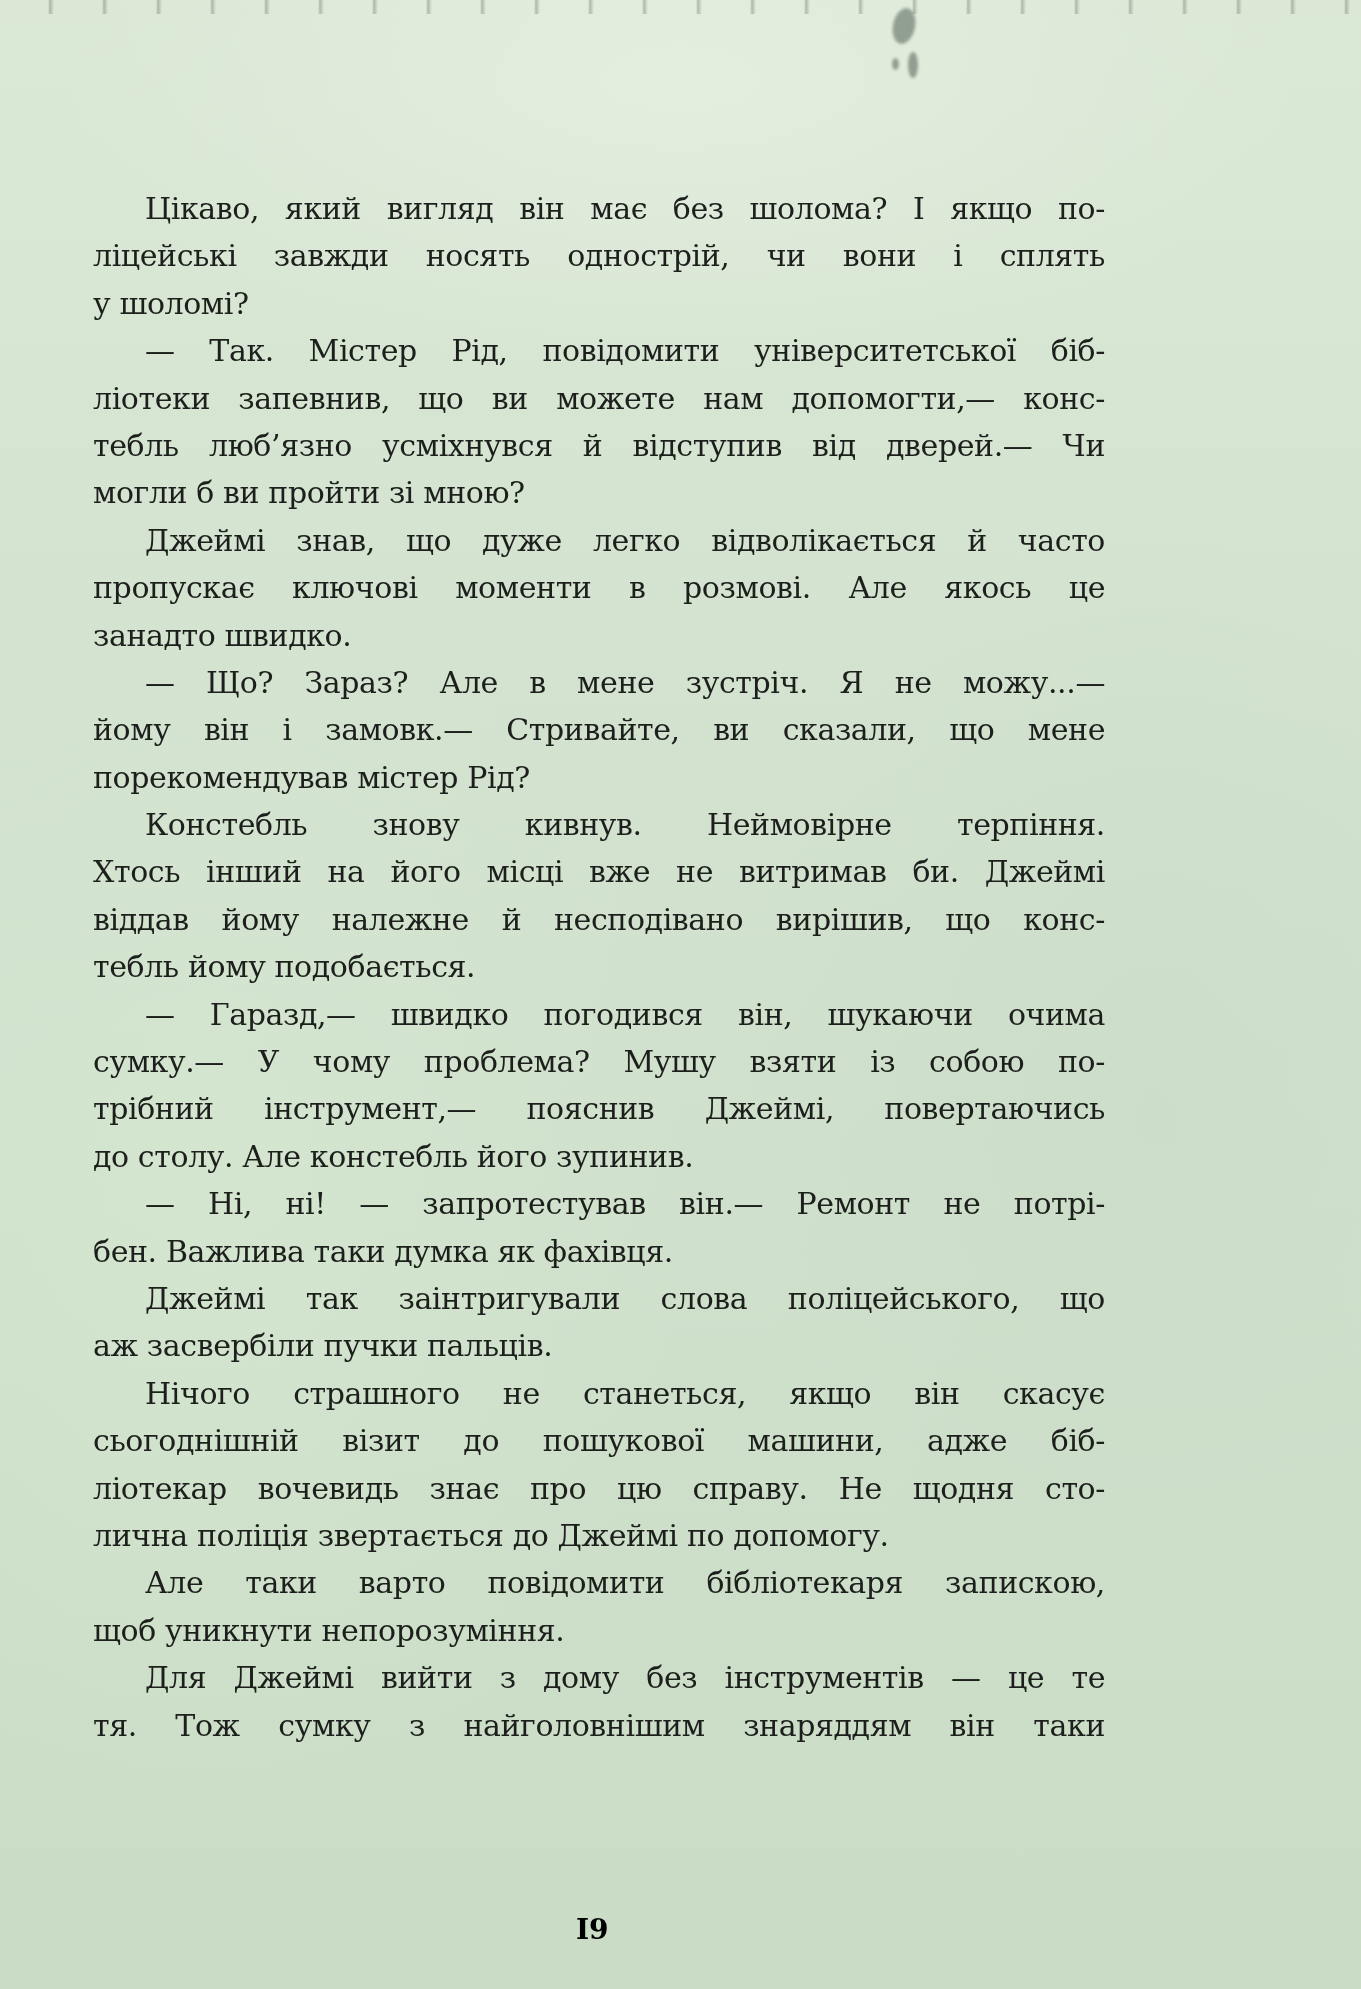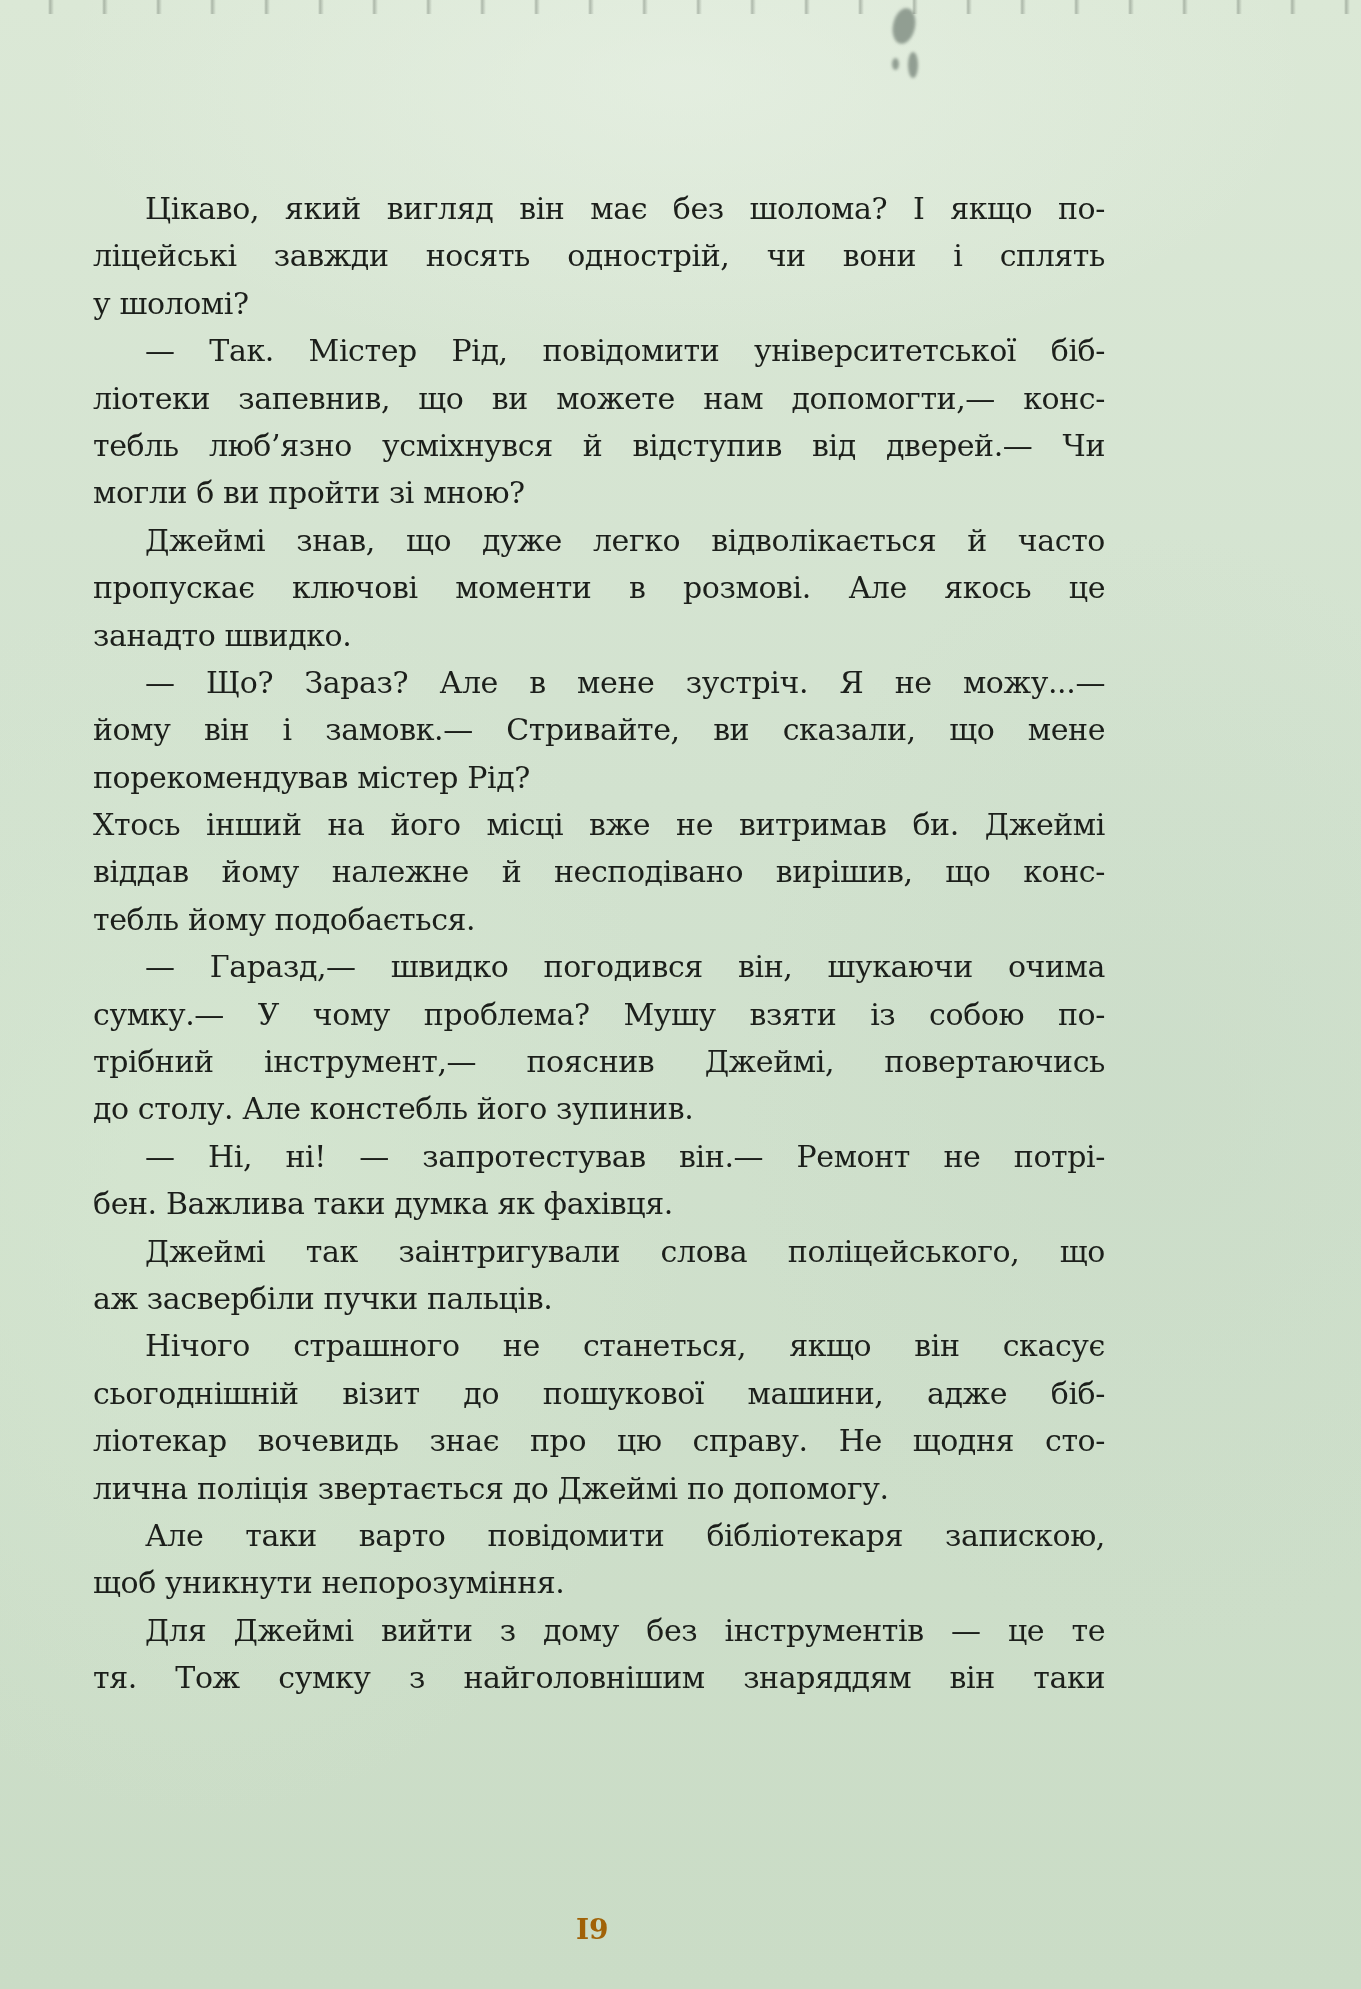--- a/index.html
+++ b/index.html
@@ -63,21 +63,21 @@
       text-align: center;
       text-align-last: left;
     }
     .page-number {
       position: absolute;
       left: 576px;
       top: 1913px;
       font-family: "DejaVu Serif", serif;
       font-weight: bold;
       font-size: 28px;
-      color: #a16207;
+      color: #000000;
     }
   </style>
 </head>
 <body>
 
 <div class="top-edge"></div>
 <div class="stain s1"></div>
 <div class="stain s2"></div>
 <div class="stain s3"></div>
 
@@ -88,20 +88,21 @@
     <span class="line indent">— Так. Містер Рід, повідомити університетської біб-</span>
     <span class="line">ліотеки запевнив, що ви можете нам допомогти,— конс-</span>
     <span class="line">тебль люб’язно усміхнувся й відступив від дверей.— Чи</span>
     <span class="line last">могли б ви пройти зі мною?</span>
     <span class="line indent">Джеймі знав, що дуже легко відволікається й часто</span>
     <span class="line">пропускає ключові моменти в розмові. Але якось це</span>
     <span class="line last">занадто швидко.</span>
     <span class="line indent">— Що? Зараз? Але в мене зустріч. Я не можу...—</span>
     <span class="line">йому він і замовк.— Стривайте, ви сказали, що мене</span>
     <span class="line last">порекомендував містер Рід?</span>
+    <span class="line indent">Констебль знову кивнув. Неймовірне терпіння.</span>
     <span class="line">Хтось інший на його місці вже не витримав би. Джеймі</span>
     <span class="line">віддав йому належне й несподівано вирішив, що конс-</span>
     <span class="line last">тебль йому подобається.</span>
     <span class="line indent">— Гаразд,— швидко погодився він, шукаючи очима</span>
     <span class="line">сумку.— У чому проблема? Мушу взяти із собою по-</span>
     <span class="line">трібний інструмент,— пояснив Джеймі, повертаючись</span>
     <span class="line last">до столу. Але констебль його зупинив.</span>
     <span class="line indent">— Ні, ні! — запротестував він.— Ремонт не потрі-</span>
     <span class="line last">бен. Важлива таки думка як фахівця.</span>
     <span class="line indent">Джеймі так заінтригували слова поліцейського, що</span>

